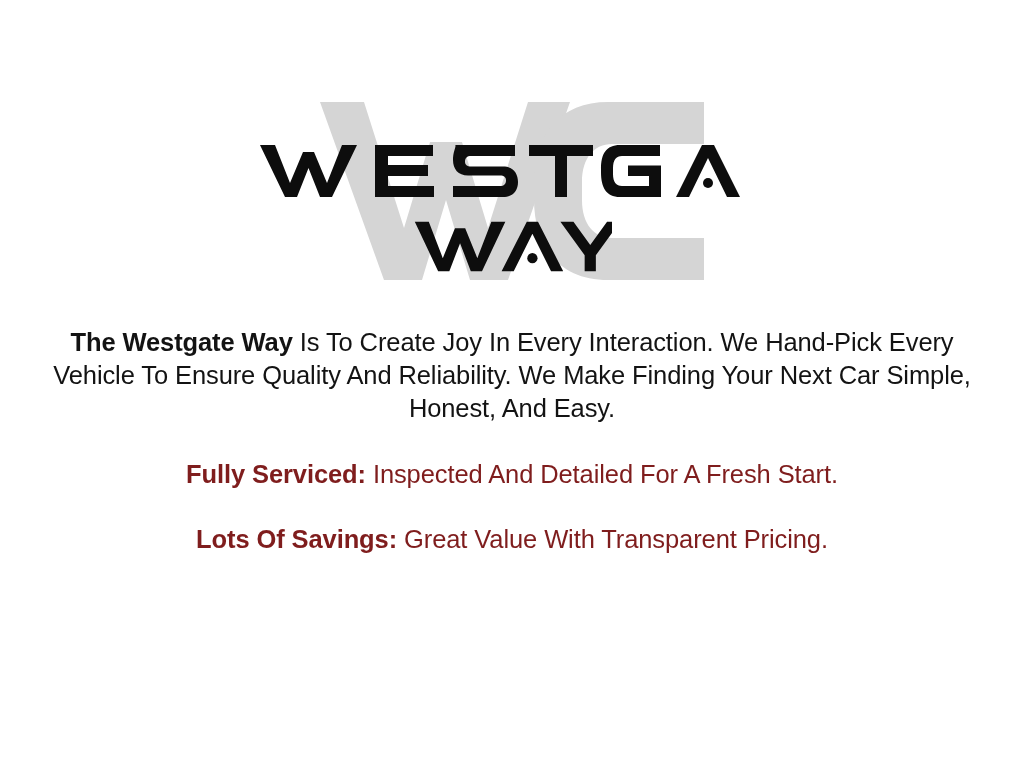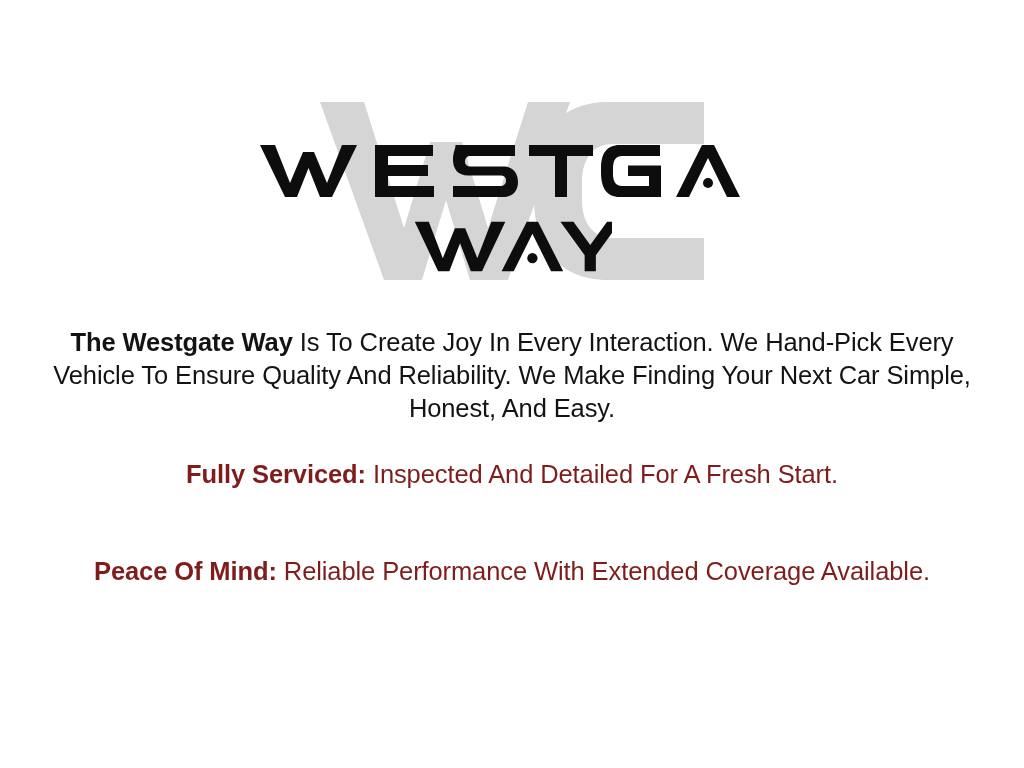--- a/index.html
+++ b/index.html
@@ -170,19 +170,19 @@
   <div class="copy">
 
     <p class="intro"><span class="lead">The Westgate Way</span><span> Is To Create Joy In Every Interaction. We Hand-Pick Every Vehicle To Ensure Quality And Reliability. We Make Finding Your Next Car Simple, Honest, And Easy.</span></p>
 
     <div class="gap-lg"></div>
 
     <p class="benefit"><span class="term">Fully Serviced:</span><span> Inspected And Detailed For A Fresh Start.</span></p>
 
     <div class="gap-md"></div>
 
+    <p class="benefit"><span class="term">Lots Of Savings:</span><span> Great Value With Transparent Pricing.</span></p>
 
     <div class="gap-md"></div>
 
-    <p class="benefit"><span class="term">Peace Of Mind:</span><span> Reliable Performance With Extended Coverage Available.</span></p>
 
   </div>
 </div>
 
 </body></html>

